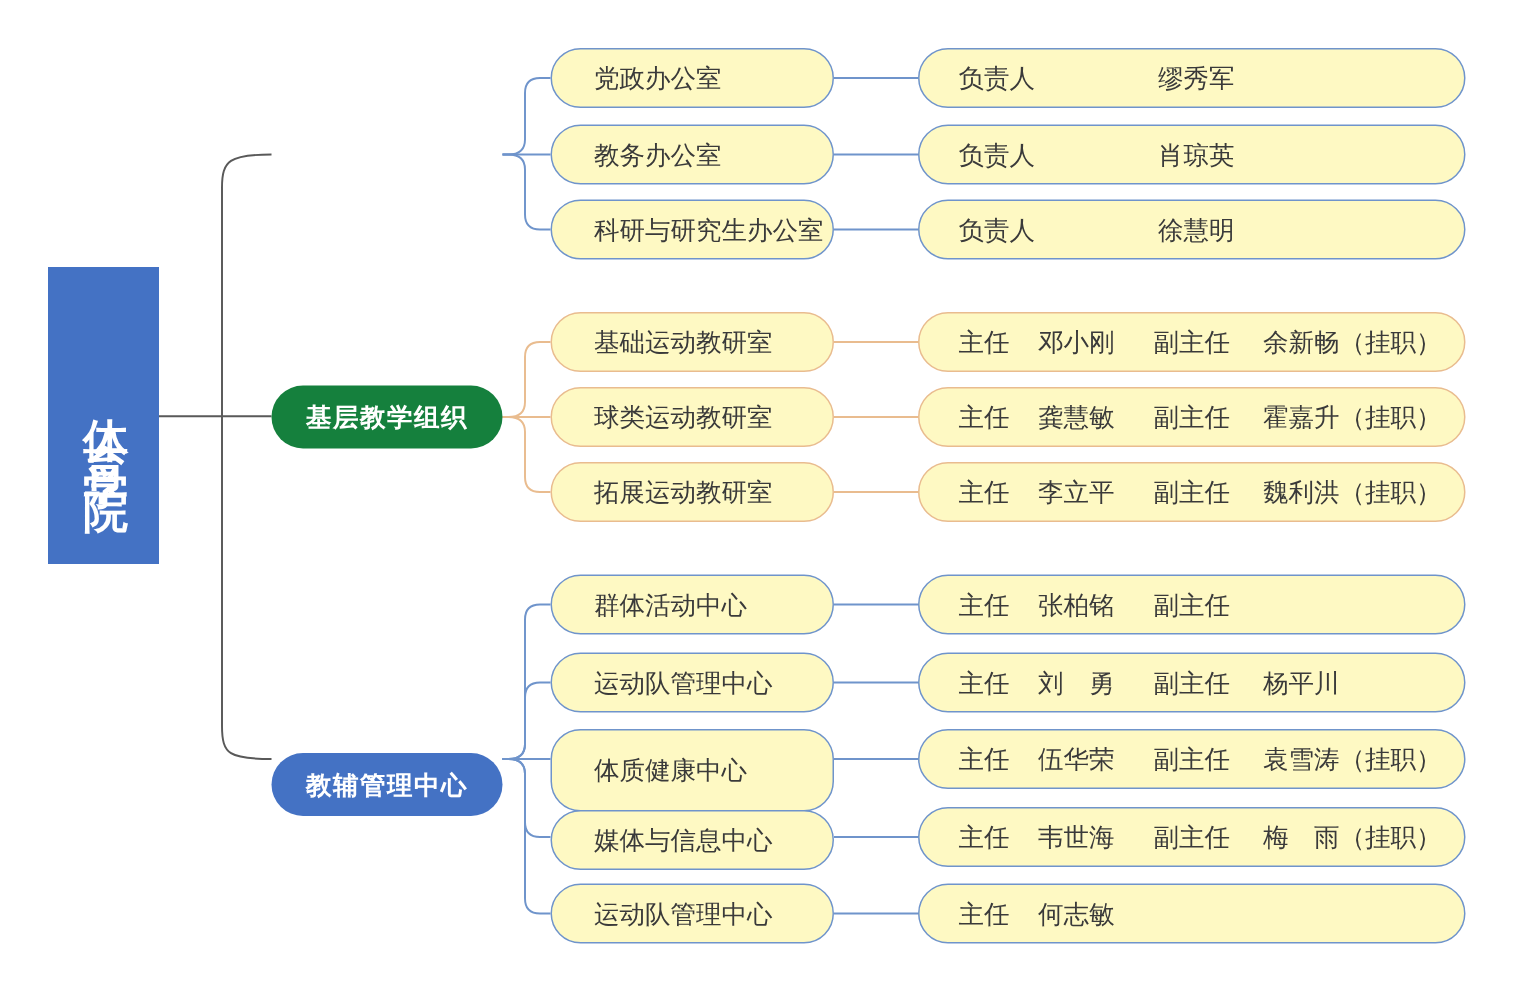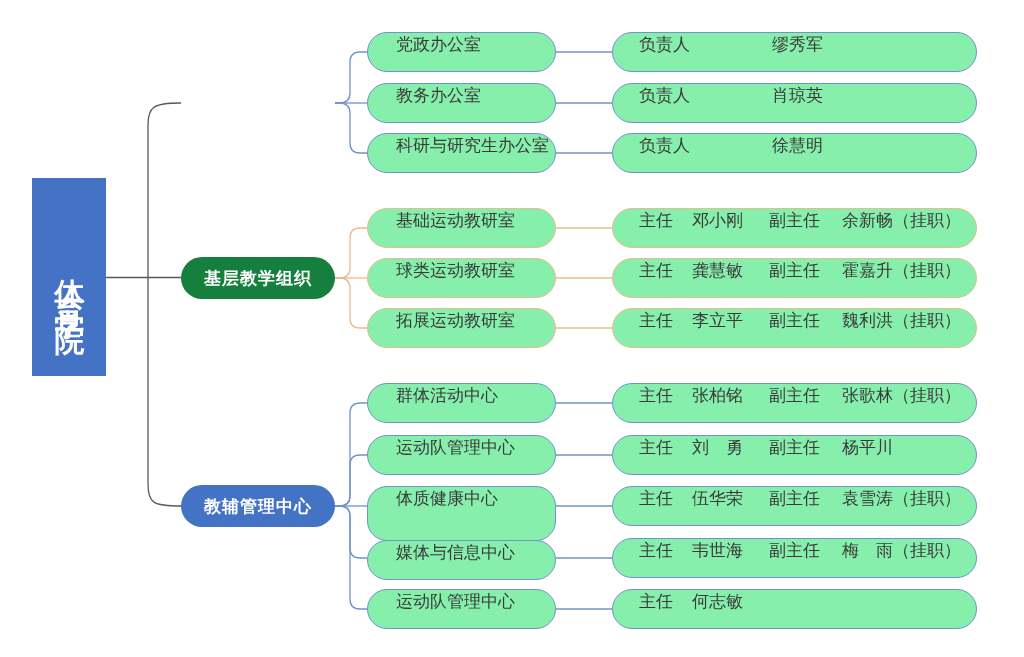--- a/index.html
+++ b/index.html
@@ -29,22 +29,22 @@
     border-radius:21px; color:#ffffff;
     font-size:17px; font-weight:bold; letter-spacing:1px;
     display:flex; align-items:center; justify-content:center;
     white-space:nowrap;
   }
   .branch-pill.blue   { background:#4472C4; }
   .branch-pill.orange { background:#15803d; }
 
   
   .child-pill, .detail-pill {
-    background:#86efac; border:1.4px solid #6F94CB; border-radius:20px;
-    display:flex; 
+    background:#fef9c3; border:1.4px solid #6F94CB; border-radius:20px;
+    display:flex; align-items:center;
     font-size:17px; color:#3A3A3A; white-space:nowrap;
   }
   .orange-border { border-color:#E9BC8F; }
   .child-pill  { padding-left:28px; }
   .detail-pill { padding-left:26px; }
 
   .role1 { min-width:53px; }
   .name1 { min-width:77px; }
   .role2 { min-width:73px; }
   .sec-admin .role1 { min-width:133px; }
@@ -95,21 +95,21 @@
     </g>
   </svg>
 
   <div class="node root-box" style="left:32px;top:178px;width:74px;height:198px">
     <span class="root-title">体育学院</span>
   </div>
 
   <div class="node branch-pill orange" style="left:181px;top:257px;width:154px;height:42px">
     <span>基层教学组织</span>
   </div>
-  <div class="node branch-pill blue" style="left:181px;top:485px;width:154px;height:42px">
+  <div class="node branch-pill blue" style="left:181px;top:502px;width:154px;height:42px">
     <span>教辅管理中心</span>
   </div>
 
   <div class="node child-pill" style="left:367px;top:32px;width:189px;height:40px">
     <span>党政办公室</span>
   </div>
   <div class="node child-pill" style="left:367px;top:83px;width:189px;height:40px">
     <span>教务办公室</span>
   </div>
   <div class="node child-pill" style="left:367px;top:133px;width:189px;height:40px">
@@ -177,21 +177,20 @@
     <span>媒体与信息中心</span>
   </div>
   <div class="node child-pill" style="left:367px;top:589px;width:189px;height:40px">
     <span>运动队管理中心</span>
   </div>
 
   <div class="node detail-pill" style="left:612px;top:383px;width:365px;height:40px">
     <span class="role1">主任</span>
     <span class="name1">张柏铭</span>
     <span class="role2">副主任</span>
-    <span class="name2">张歌林（挂职）</span>
   </div>
   <div class="node detail-pill" style="left:612px;top:435px;width:365px;height:40px">
     <span class="role1">主任</span>
     <span class="name1">刘　勇</span>
     <span class="role2">副主任</span>
     <span class="name2">杨平川</span>
   </div>
   <div class="node detail-pill" style="left:612px;top:486px;width:365px;height:40px">
     <span class="role1">主任</span>
     <span class="name1">伍华荣</span>

